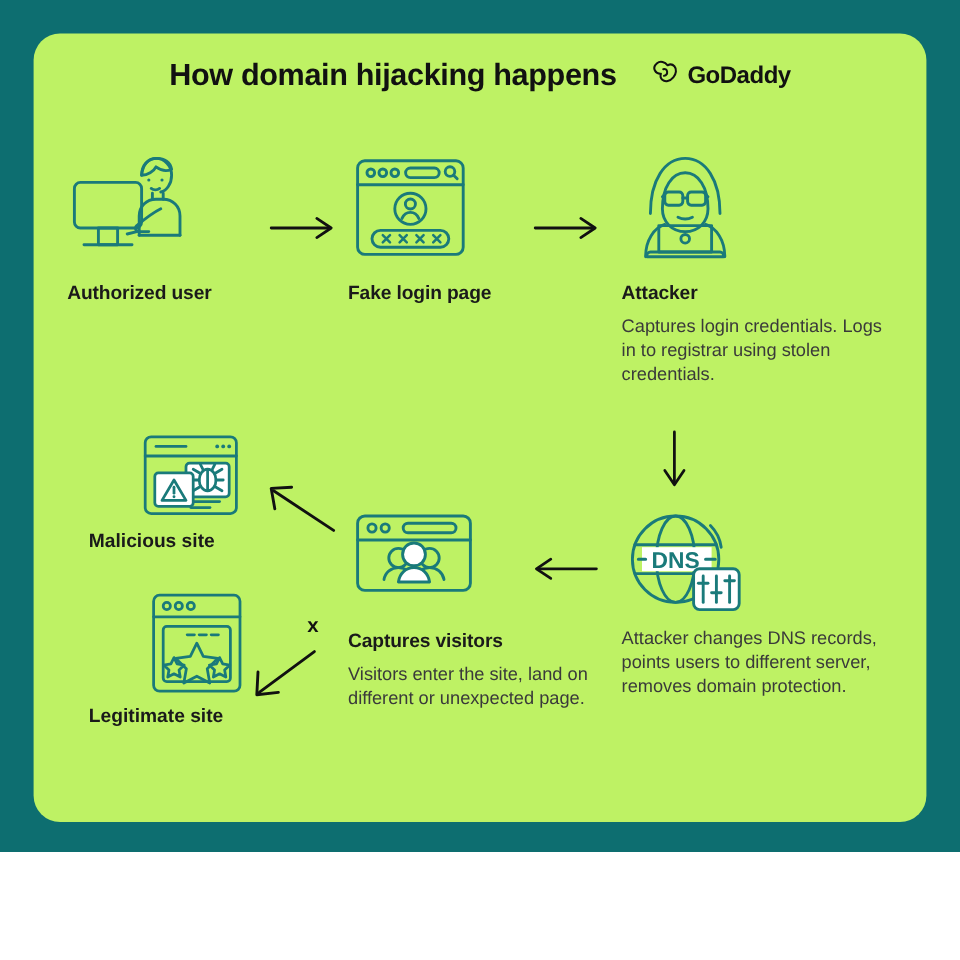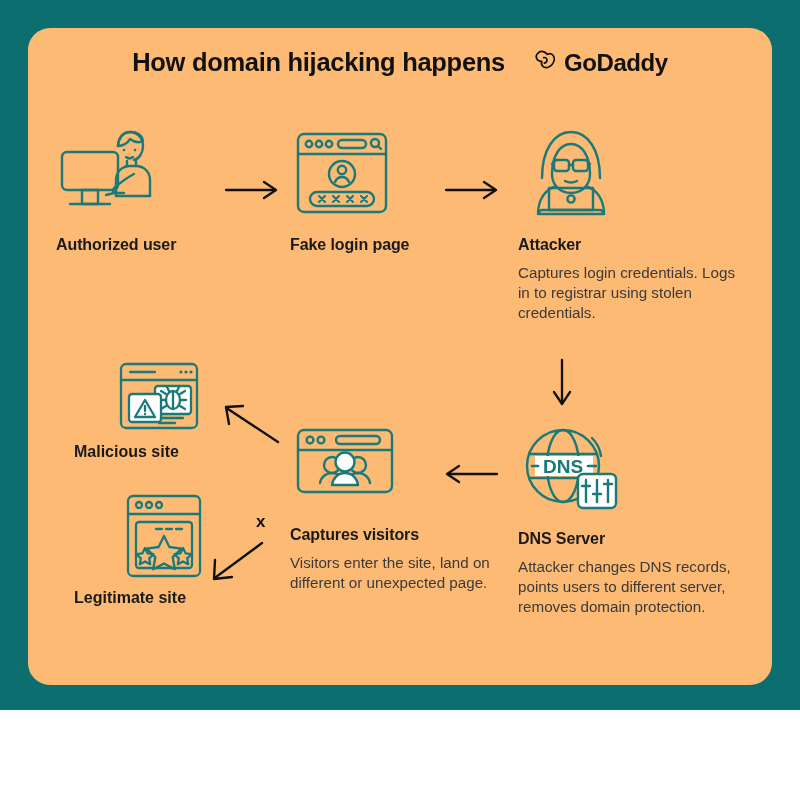--- a/index.html
+++ b/index.html
@@ -17,21 +17,21 @@
   .teal-band {
     position: absolute;
     left: 0; top: 0;
     width: 800px; height: 710px;
     background: #0d6e70;
   }
   .card {
     position: absolute;
     left: 28px; top: 28px;
     width: 744px; height: 657px;
-    background: #fdba74;
+    background: #bef264;
     border-radius: 22px;
   }
 
   
   .header {
     position: absolute;
     left: 0; top: 20px;
     width: 744px;
     display: flex;
     align-items: center;
@@ -44,21 +44,21 @@
     color: #111111;
     letter-spacing: -0.3px;
     white-space: nowrap;
   }
   .logo {
     display: flex;
     align-items: center;
     gap: 6px;
   }
   .logo-text {
-    font-size: 24px;
+    font-size: 20px;
     font-weight: 700;
     color: #111111;
     letter-spacing: -0.4px;
   }
 
   
   .step {
     position: absolute;
   }
   .step-icon {
@@ -256,21 +256,20 @@
             <rect x="60" y="52" width="38" height="34" rx="5" fill="#fff"></rect>
             <line x1="68" y1="58" x2="68" y2="80"></line>
             <line x1="79" y1="58" x2="79" y2="80"></line>
             <line x1="90" y1="58" x2="90" y2="80"></line>
             <line x1="64" y1="64" x2="72" y2="64"></line>
             <line x1="75" y1="72" x2="83" y2="72"></line>
             <line x1="86" y1="62" x2="94" y2="62"></line>
           </g>
         </svg>
       </div>
-      <div class="step-title">DNS Server</div>
       <div class="step-desc">Attacker changes DNS records, points users to different server, removes domain protection.</div>
     </div>
 
     <div class="arrow" style="left:415px; top:434px;">
       <svg width="58" height="24" viewBox="0 0 58 24">
         <g fill="none" stroke="#111" stroke-width="2.3" stroke-linecap="round" stroke-linejoin="round">
           <line x1="6" y1="12" x2="54" y2="12"></line>
           <polyline points="16,4 4,12 16,20"></polyline>
         </g>
       </svg>

